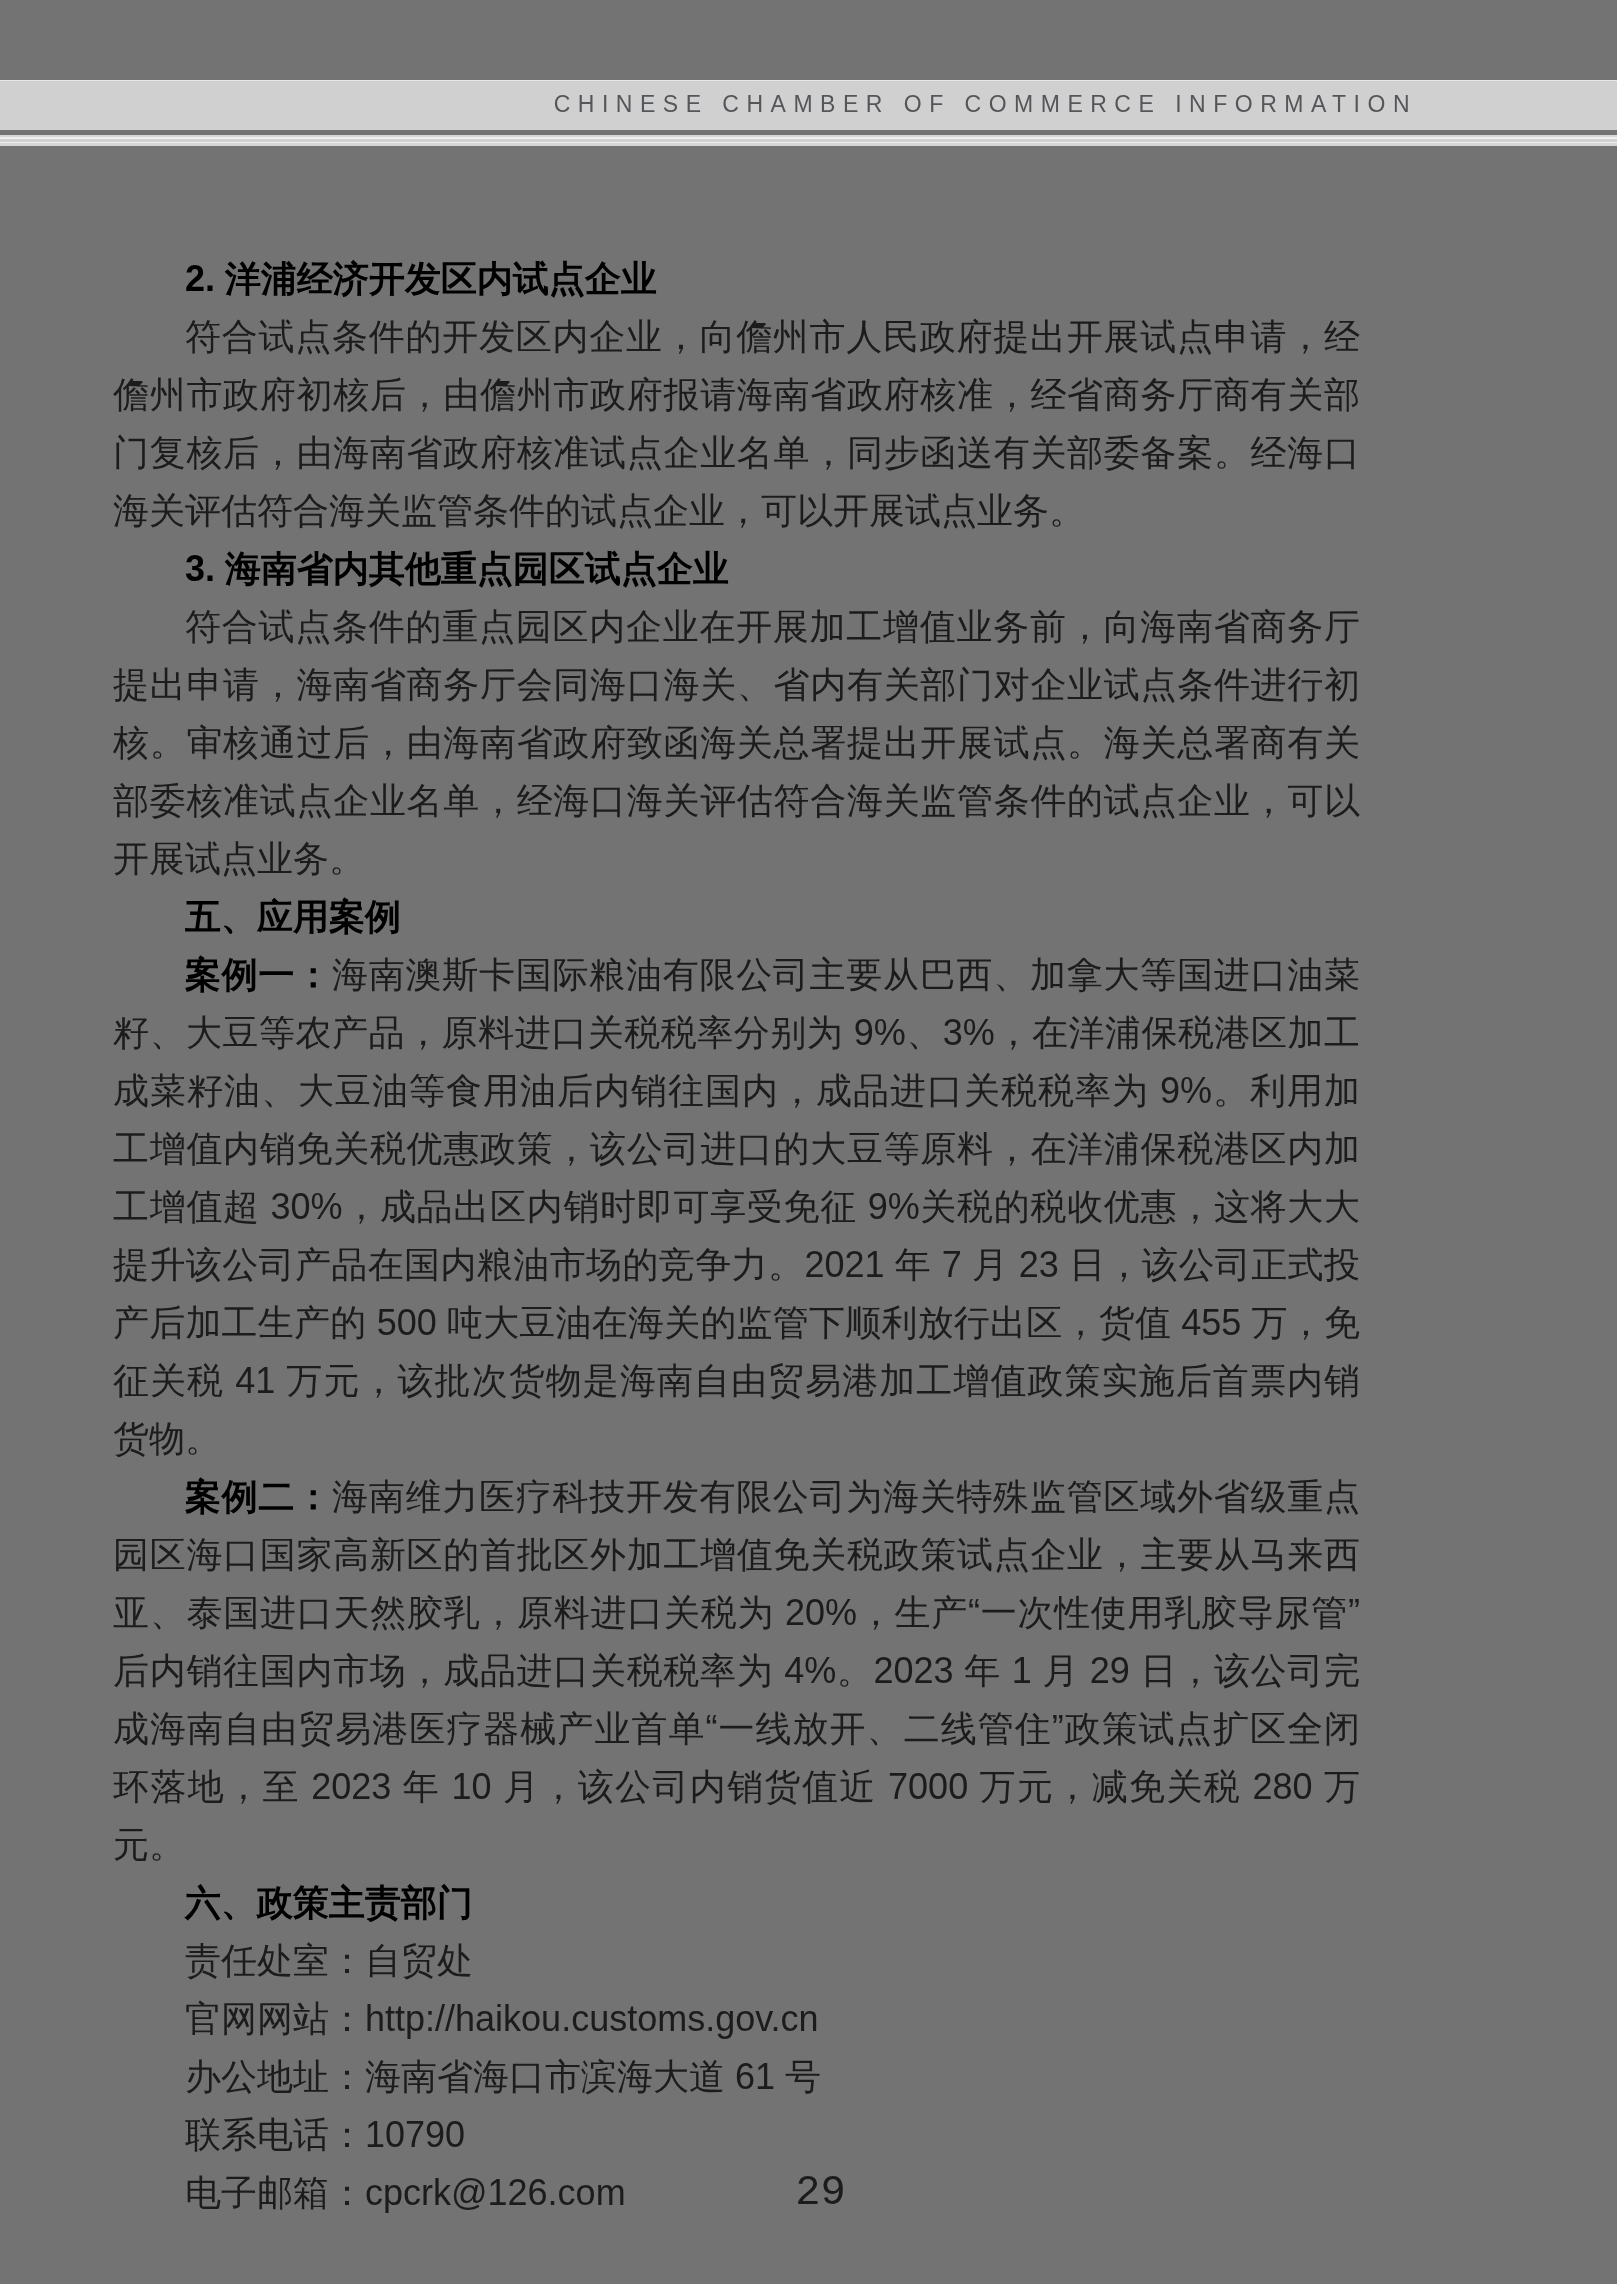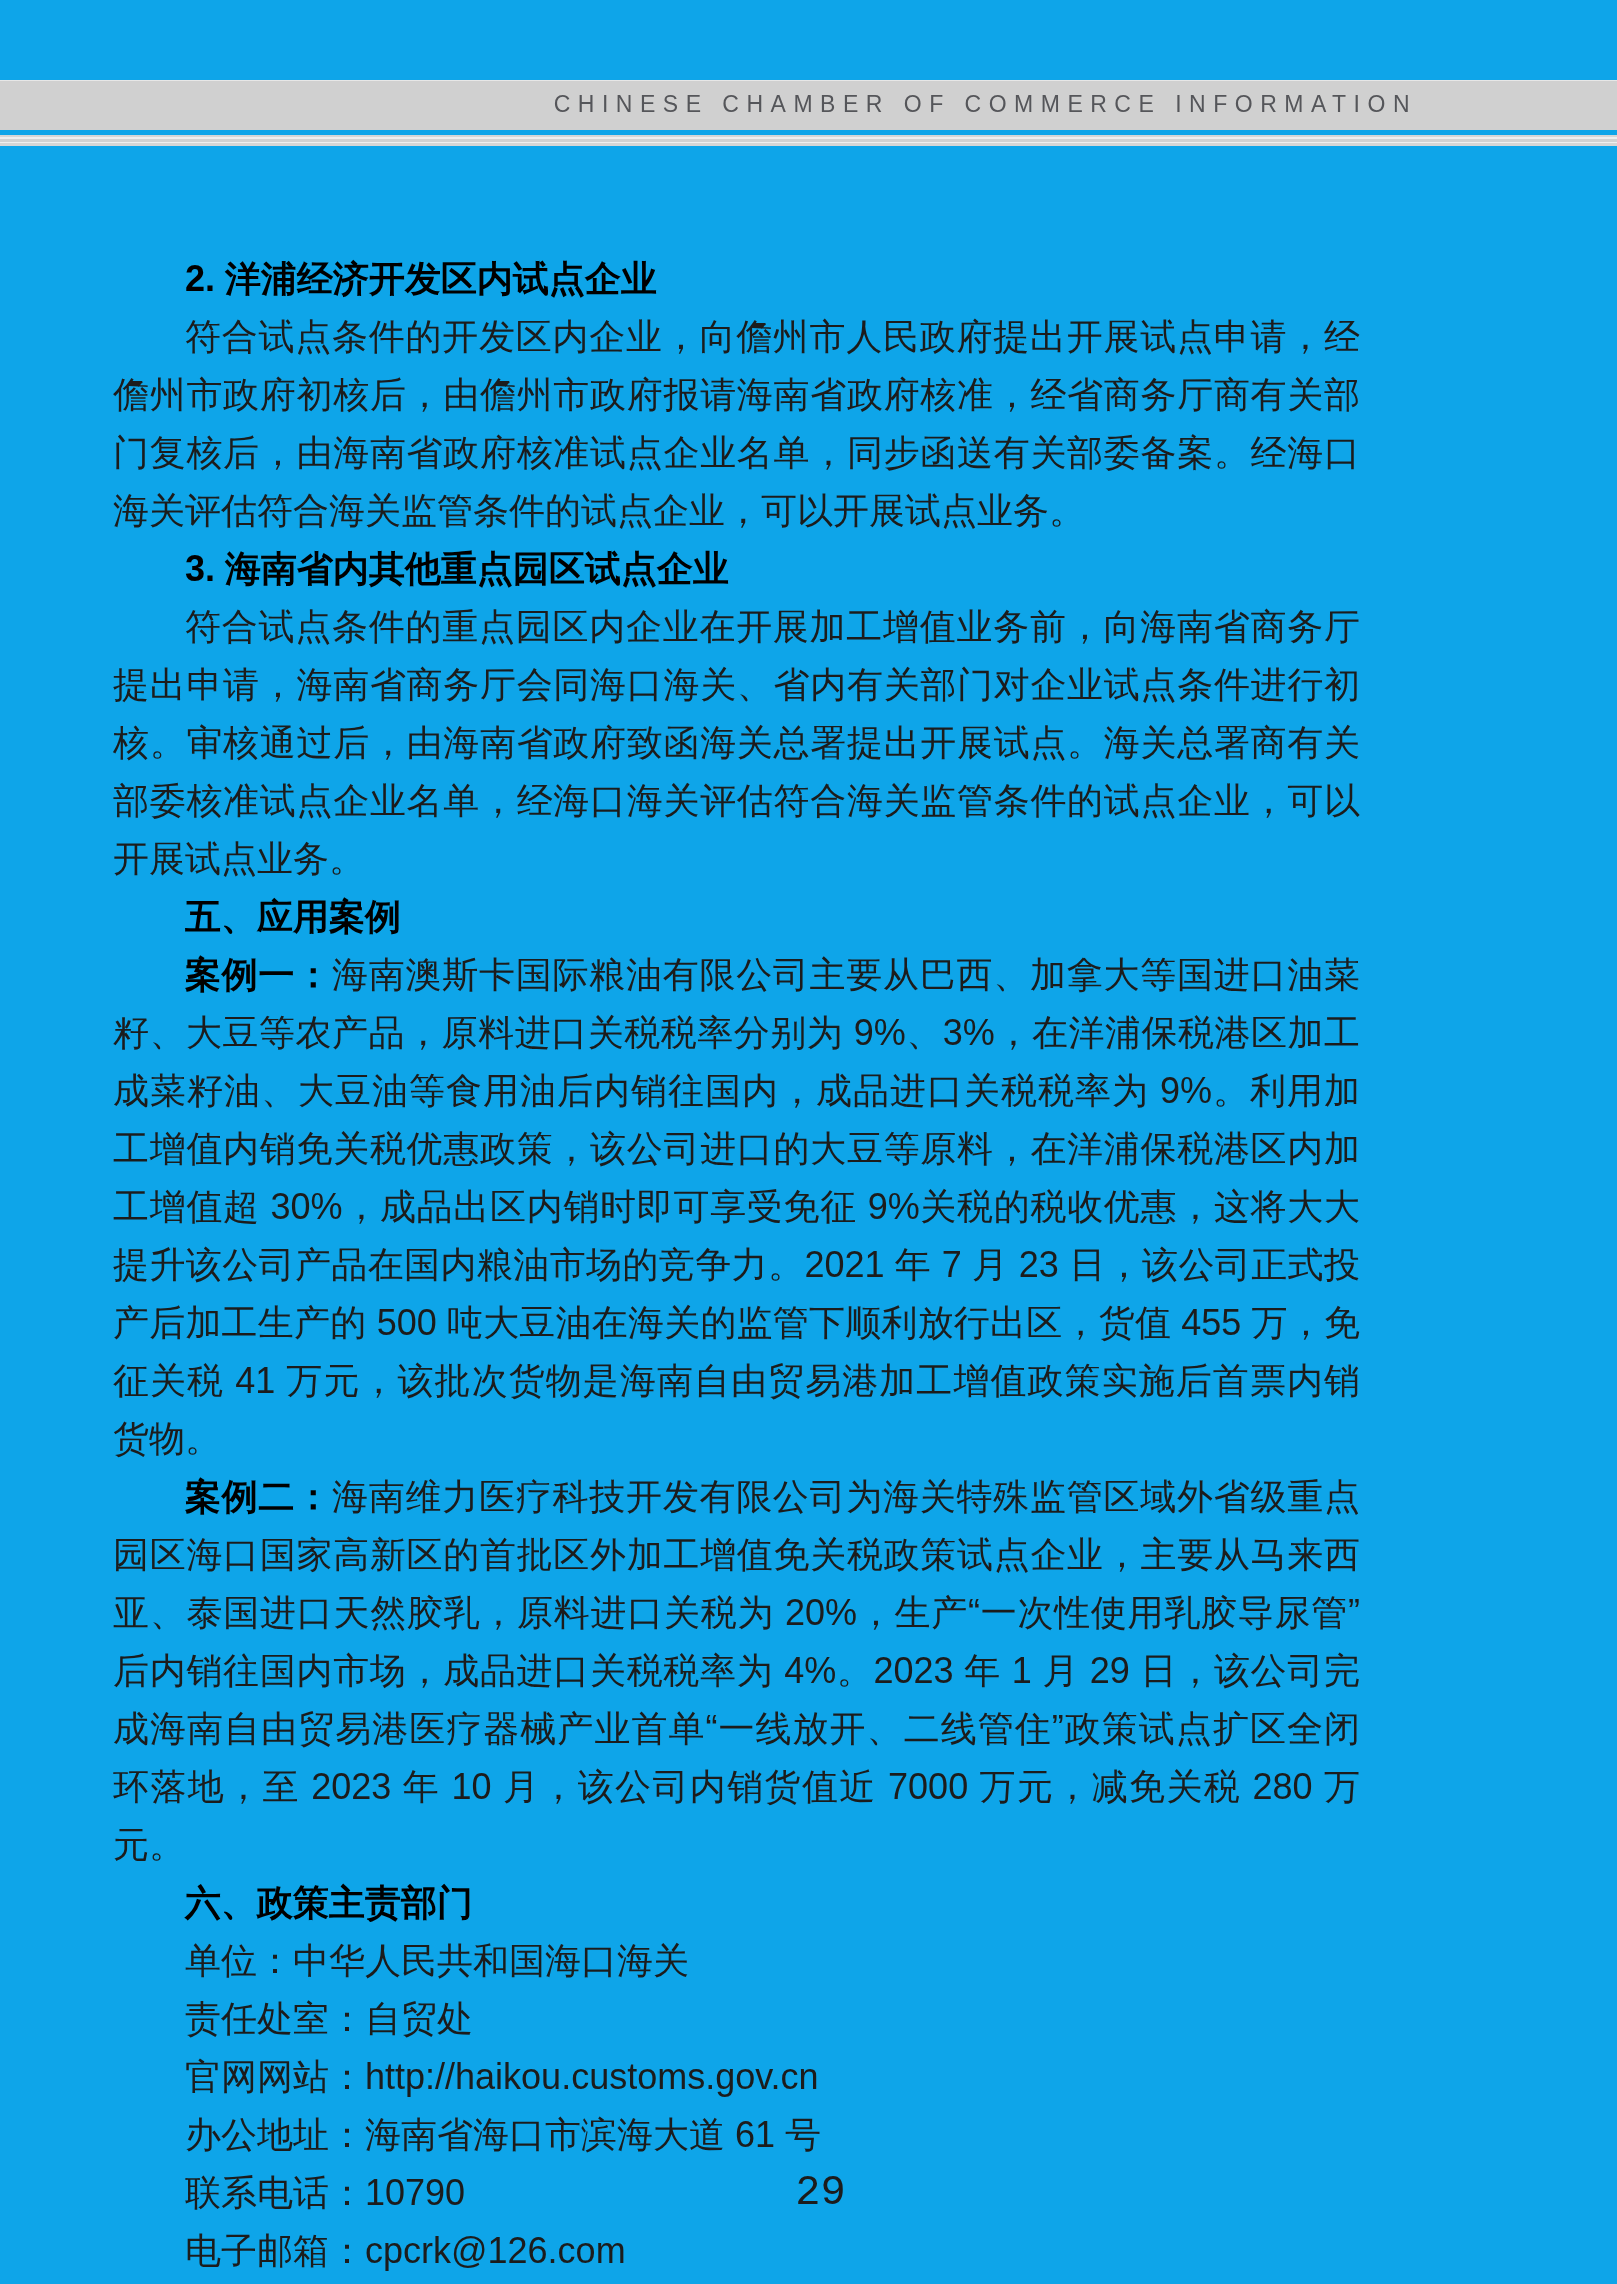--- a/index.html
+++ b/index.html
@@ -6,21 +6,21 @@
     --masthead-bg:#d0d0d0;
     --stripe-dark:#d6d6d6;
     --stripe-light:#efefef;
     --text:#1c1c1c;
   }
   html,body{margin:0;padding:0;background:#ffffff;}
   .page{
     position:relative;
     width:1617px;
     height:2284px;
-    background:#0ea5e9;
+    background:#737373;
     overflow:hidden;
     font-family:"Liberation Sans",sans-serif;
   }
   .masthead{
     position:absolute;
     top:80px;
     left:0;
     width:100%;
     height:49px;
     background:var(--masthead-bg);
@@ -118,21 +118,20 @@
     <p>符合试点条件的重点园区内企业在开展加工增值业务前，向海南省商务厅提出申请，海南省商务厅会同海口海关、省内有关部门对企业试点条件进行初核。审核通过后，由海南省政府致函海关总署提出开展试点。海关总署商有关部委核准试点企业名单，经海口海关评估符合海关监管条件的试点企业，可以开展试点业务。</p>
 
     <p class="heading">五、应用案例</p>
 
     <p><span class="case-label">案例一：</span><span>海南澳斯卡国际粮油有限公司主要从巴西、加拿大等国进口油菜籽、大豆等农产品，原料进口关税税率分别为 9%、3%，在洋浦保税港区加工成菜籽油、大豆油等食用油后内销往国内，成品进口关税税率为 9%。利用加工增值内销免关税优惠政策，该公司进口的大豆等原料，在洋浦保税港区内加工增值超 30%，成品出区内销时即可享受免征 9%关税的税收优惠，这将大大提升该公司产品在国内粮油市场的竞争力。2021 年 7 月 23 日，该公司正式投产后加工生产的 500 吨大豆油在海关的监管下顺利放行出区，货值 455 万，免征关税 41 万元，该批次货物是海南自由贸易港加工增值政策实施后首票内销货物。</span></p>
 
     <p><span class="case-label">案例二：</span><span>海南维力医疗科技开发有限公司为海关特殊监管区域外省级重点园区海口国家高新区的首批区外加工增值免关税政策试点企业，主要从马来西亚、泰国进口天然胶乳，原料进口关税为 20%，生产“一次性使用乳胶导尿管”后内销往国内市场，成品进口关税税率为 4%。2023 年 1 月 29 日，该公司完成海南自由贸易港医疗器械产业首单“一线放开、二线管住”政策试点扩区全闭环落地，至 2023 年 10 月，该公司内销货值近 7000 万元，减免关税 280 万元。</span></p>
 
     <p class="heading">六、政策主责部门</p>
 
-    <p class="contact">单位：中华人民共和国海口海关</p>
 
     <p class="contact">责任处室：自贸处</p>
 
     <p class="contact">官网网站：http://haikou.customs.gov.cn</p>
 
     <p class="contact">办公地址：海南省海口市滨海大道 61 号</p>
 
     <p class="contact">联系电话：10790</p>
 
     <p class="contact">电子邮箱：cpcrk@126.com</p>

